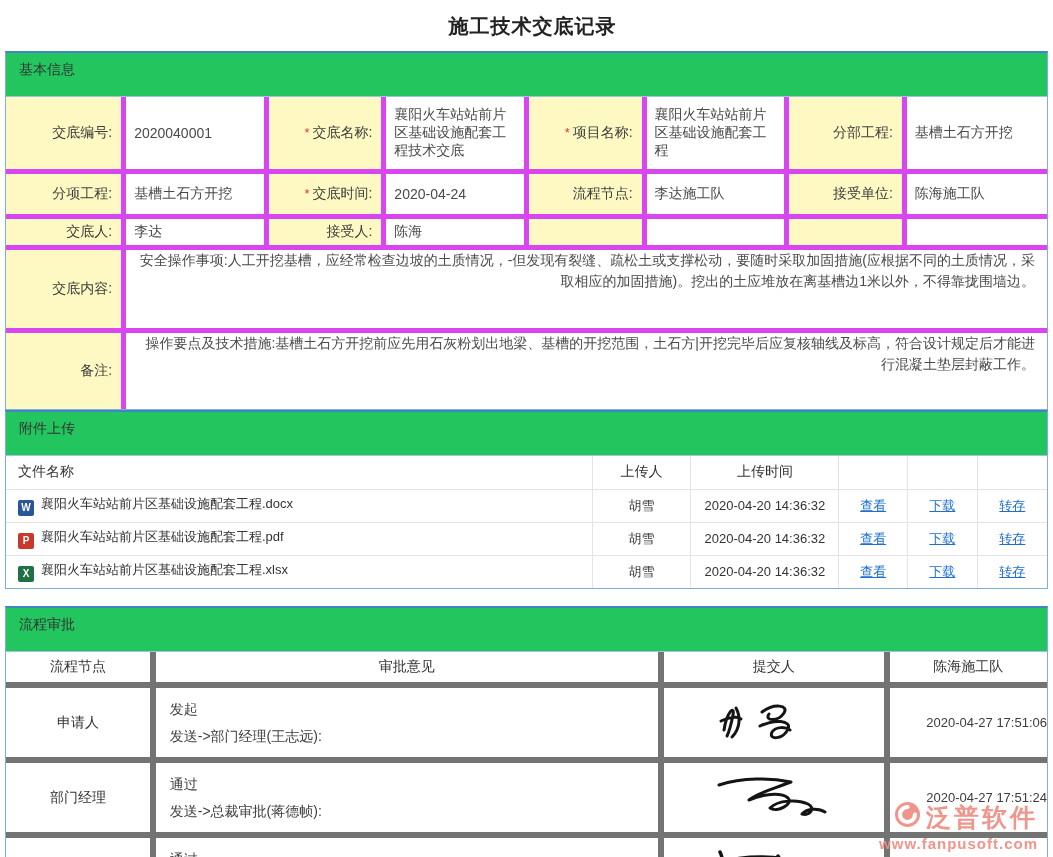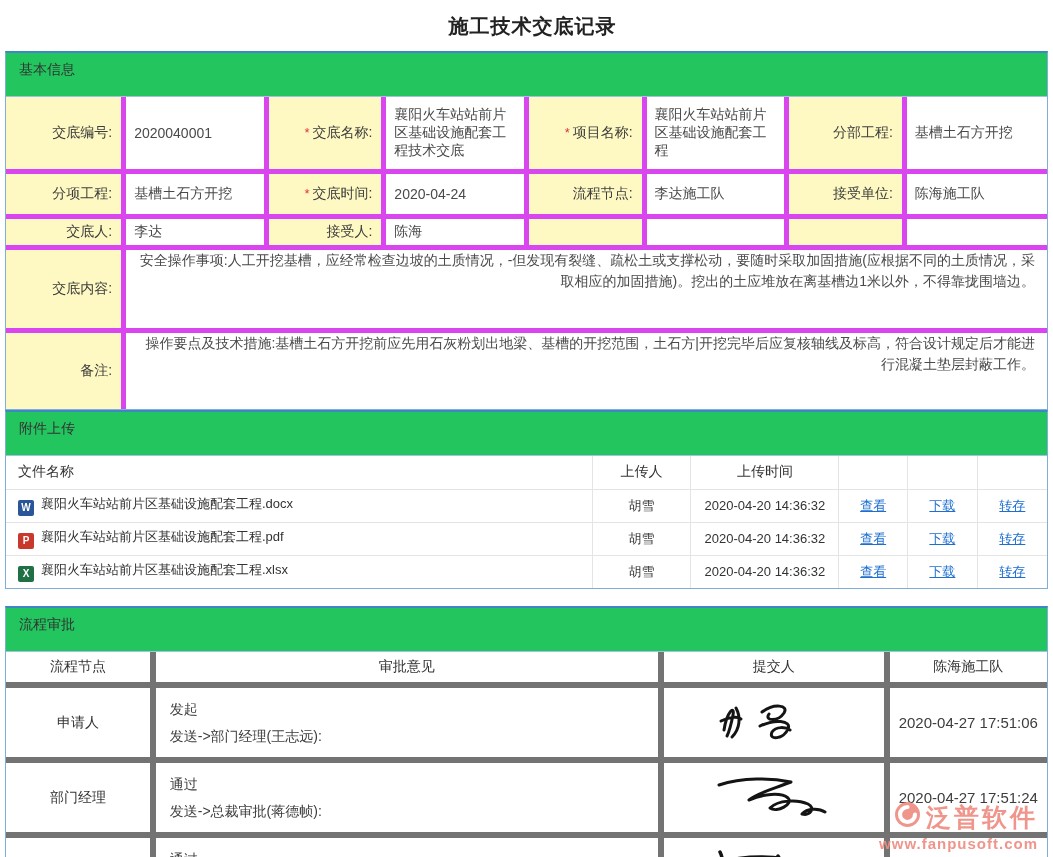--- a/index.html
+++ b/index.html
@@ -50,21 +50,21 @@
   .ficon.word  { background: #2a5699; }
   .ficon.pdf   { background: #c8382b; }
   .ficon.excel { background: #1f7145; }
   a.lnk { color: #1e6fd0; text-decoration: underline; font-size: 13px; cursor: pointer; }
   
   .panel-approve { margin-top: 17px; border-bottom: none; }
   .approve-table th, .approve-table td { border: 6px solid #737373; font-size: 14px; color: #333; text-align: center; vertical-align: middle; }
   .approve-table th { height: 33px; font-weight: normal; }
   .approve-table td { height: 67px; }
   .approve-table td.opinion { text-align: left; padding: 8px 14px; line-height: 1.9; color: #3d3d3d; }
-  .approve-table td.time-cell { font-size: 15px; color: #3d3d3d; }
+  .approve-table td.time-cell { font-size: 13px; color: #3d3d3d; text-align: right; }
   .sig { display: inline-block; }
   .sig svg path { fill: none; stroke: #141414; stroke-linecap: round; stroke-linejoin: round; }
   
   .watermark {
     position: absolute; right: 15px; bottom: 5px; z-index: 9;
     text-align: right; color: #ee8d82; opacity: 0.92; pointer-events: none; margin-left: 7px;
   }
   .wm-top { display: flex; align-items: center; justify-content: flex-end; gap: 5px;
     font-size: 25px; font-weight: bold; letter-spacing: 3px; }
   .wm-url { font-size: 15px; font-weight: bold; letter-spacing: 1px; margin-top: 1px; }

